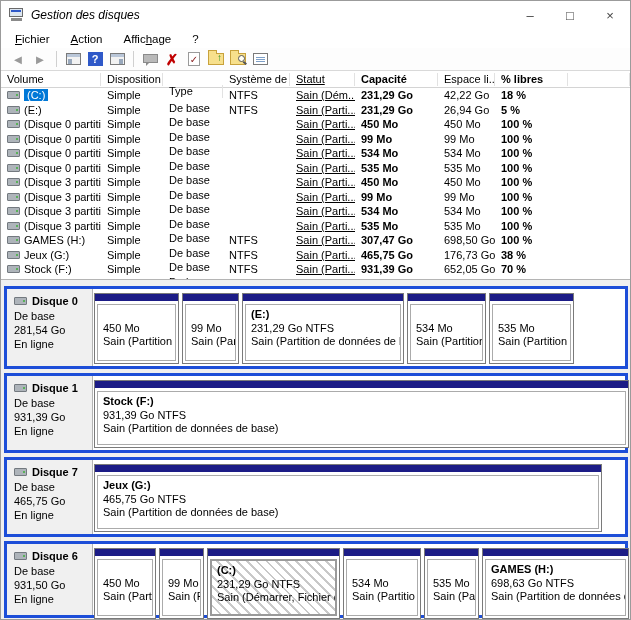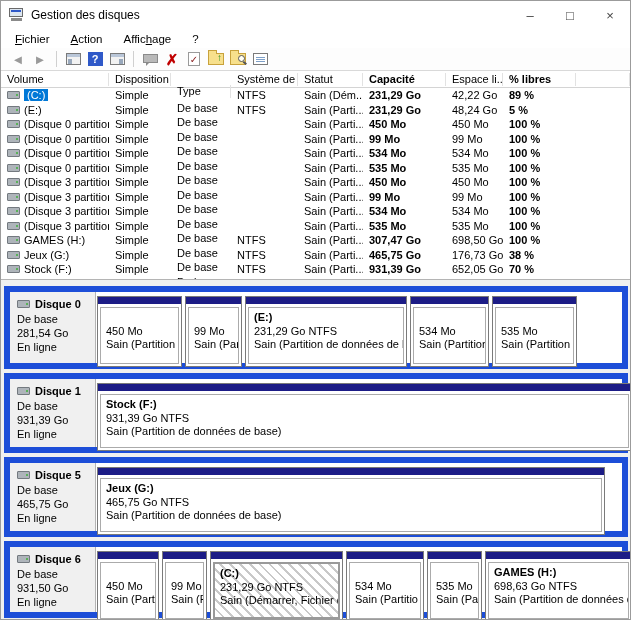--- a/index.html
+++ b/index.html
@@ -8,21 +8,21 @@
   #window {
     width:631px; height:620px; background:#fff; position:relative;
     border:1px solid #9b9b9b; overflow:hidden;
   }
   
   .titlebar { height:28px; display:flex; align-items:center; background:#fff; }
   .app-ico { width:16px; height:14px; margin:0 6px 0 8px; position:relative; }
   .app-ico .scr { position:absolute; left:0; top:0; width:14px; height:9px; border:1px solid #6a6a6a; background:#dce6f0; }
   .app-ico .scr:after { content:""; position:absolute; left:1px; top:1px; width:10px; height:2px; background:#2e58c8; }
   .app-ico .base { position:absolute; left:2px; top:10px; width:11px; height:3px; background:#8a8a8a; }
-  .title-text { font-size:12px; }
+  .title-text { font-size:12px;font-style:italic; }
   .win-btns { margin-left:auto; display:flex; height:100%; }
   .win-btn { width:40px; height:100%; display:flex; align-items:center; justify-content:center; font-size:13px; color:#444; }
   
   .menubar { height:19px; display:flex; align-items:center; padding-left:9px; font-size:11.5px; background:#fff; }
   .menu-item { margin-right:11px; padding:1px 5px; }
   .menu-item .u { text-decoration:underline; }
   
   .toolbar { height:23px; display:flex; align-items:center; padding-left:6px; background:#fdfdfd; border-bottom:1px solid #d9d9d9; }
   .tb-sep { width:1px; height:16px; background:#d0d0d0; margin:0 5px; }
   .tb-ic { width:20px; height:18px; display:flex; align-items:center; justify-content:center; margin:0 1px; }
@@ -42,28 +42,28 @@
   .folder .mag { position:absolute; right:0; top:1px; width:7px; height:7px; border:1.5px solid #555; border-radius:50%; background:#fffef3; }
   .folder .mag:after { content:""; position:absolute; right:-3px; bottom:-2px; width:4px; height:1.5px; background:#555; transform:rotate(40deg); }
   .listico { width:15px; height:12px; border:1px solid #7a7a7a; background:#fff; padding:2px 1px; }
   .listico i { display:block; height:1px; background:#7ea0c8; margin:1px 1px; }
   
   .voltable { height:209px; border-bottom:1px solid #b4b4b4; font-size:11px; overflow:hidden; background:#fff; }
   .thead { display:flex; height:17px; align-items:center; border-bottom:1px solid #d4d4d4; }
   .thead .cell { border-right:1px solid #e2e2e2; height:13px; line-height:13px; }
   .row { display:flex; height:14.5px; align-items:center; }
   .cell { padding-left:6px; overflow:hidden; white-space:nowrap; flex:none; }
-  .c0{width:108px; display:flex; align-items:center;} .c1{width:62px;} .c2{width:60px;margin-top:25px;} .c3{width:67px;}
-  .c4{width:65px;} .c5{width:83px;font-weight:bold;} .c6{width:57px;} .c7{width:73px;font-weight:bold;} .c8{flex:1;}
+  .c0{width:100px; display:flex; align-items:center;} .c1{width:62px;} .c2{width:60px;margin-top:25px;} .c3{width:67px;}
+  .c4{width:65px;text-decoration:underline;} .c5{width:83px;font-weight:bold;} .c6{width:57px;} .c7{width:73px;font-weight:bold;} .c8{flex:1;}
   .drive-ico { width:13px; height:8px; flex:none; margin-right:4px; background:#aeb4ba; border:1px solid #73797f; border-radius:1px; position:relative; }
   .drive-ico:after { content:""; position:absolute; right:1px; top:2px; width:2px; height:2px; background:#59b159; }
   .row.selected .vtext { background:#0078d7; color:#fff; padding:0 3px; }
   
   .graph { height:343px; background:#f0f0f0; padding-top:6px; }
-  .disk-row { position:relative; margin:0 2px 4px 3px; background:#fff; border:6px solid #1d4ed8; }
+  .disk-row { position:relative; margin:0 2px 4px 3px; background:#fff; border:3px solid #1d4ed8; }
   .h83{height:83px;} .h80{height:80px;} .h77{height:77px;}
   .disk-panel { position:absolute; left:0; top:0; bottom:0; width:86px; background:#f0f0f0; border-right:1px solid #b4b4b4; padding:6px 2px 0 7px; font-size:11px; }
   .disk-panel .nm { display:flex; align-items:center; font-weight:bold; margin-bottom:2px; }
   .disk-panel .nm .drive-ico { margin-right:5px; }
   .disk-panel div.ln { line-height:14px; }
   .part { position:absolute; top:4px; height:71px; border:1px solid #7a7a7a; background:#fff; }
   .part .bar { height:8px; background:#1c1c86; border-bottom:1px solid #fff; }
   .part .body { position:absolute; left:2px; right:2px; top:10px; bottom:2px; border:1px solid #ababab; background:#fff; padding:3px 0 0 5px; font-size:11px; line-height:13.5px; overflow:hidden; white-space:nowrap; }
   .part .body b { font-weight:bold; }
   .part.hatch .body { background:repeating-linear-gradient(45deg,#fff 0 5px,#c9c9c9 5px 7px); border:2px solid #9a9a9a; }
@@ -156,33 +156,33 @@
       <span class="cell c0">
           <span class="drive-ico"></span>
           <span class="vtext">(C:)</span>
         </span>
       <span class="cell c1">Simple</span>
       <span class="cell c2">De base</span>
       <span class="cell c3">NTFS</span>
       <span class="cell c4">Sain (Dém...</span>
       <span class="cell c5">231,29 Go</span>
       <span class="cell c6">42,22 Go</span>
-      <span class="cell c7">89 %</span>
+      <span class="cell c7">18 %</span>
     </div>
     <div class="row">
       <span class="cell c0">
           <span class="drive-ico"></span>
           <span class="vtext">(E:)</span>
         </span>
       <span class="cell c1">Simple</span>
       <span class="cell c2">De base</span>
       <span class="cell c3">NTFS</span>
       <span class="cell c4">Sain (Parti...</span>
       <span class="cell c5">231,29 Go</span>
-      <span class="cell c6">48,24 Go</span>
+      <span class="cell c6">26,94 Go</span>
       <span class="cell c7">5 %</span>
     </div>
     <div class="row">
       <span class="cell c0">
           <span class="drive-ico"></span>
           <span class="vtext">(Disque 0 partition...</span>
         </span>
       <span class="cell c1">Simple</span>
       <span class="cell c2">De base</span>
       <span class="cell c3"></span>
@@ -370,21 +370,21 @@
       <div class="part" style="left:87px;width:535px;height:68px;">
         <div class="bar"></div>
         <div class="body"><b>Stock  (F:)</b><br><span>931,39 Go NTFS</span><br><span>Sain (Partition de données de base)</span></div>
       </div>
     </div>
 
     <div class="disk-row h80">
       <div class="disk-panel">
         <div class="nm">
             <span class="drive-ico"></span>
-            <span>Disque 5</span>
+            <span>Disque 7</span>
           </div>
         <div class="ln">De base</div>
         <div class="ln">465,75 Go</div>
         <div class="ln">En ligne</div>
       </div>
       <div class="part" style="left:87px;width:508px;height:68px;">
         <div class="bar"></div>
         <div class="body"><b>Jeux  (G:)</b><br><span>465,75 Go NTFS</span><br><span>Sain (Partition de données de base)</span></div>
       </div>
     </div>

